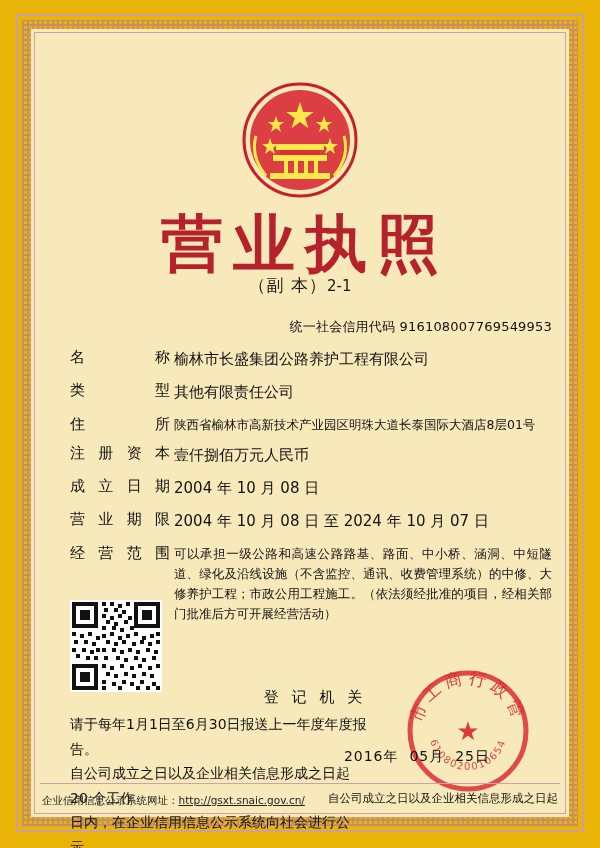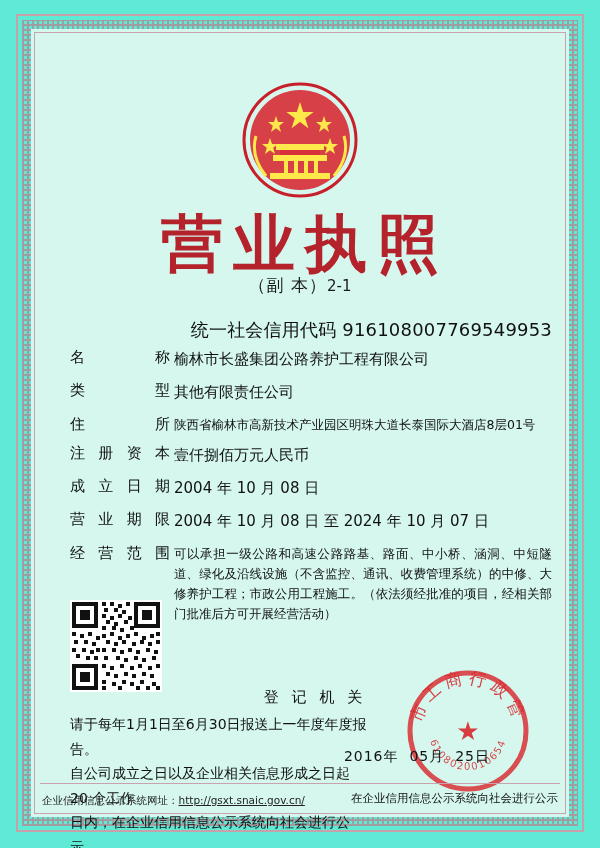--- a/index.html
+++ b/index.html
@@ -7,21 +7,21 @@
     padding: 0;
     background: #ffffff;
   }
   body {
     font-family: "DejaVu Sans", "Liberation Sans", sans-serif;
   }
   .page {
     position: relative;
     width: 600px;
     height: 848px;
-    background: #5eead4;
+    background: #eab308;
     overflow: hidden;
   }
   
   .frame-outer {
     position: absolute;
     left: 16px;
     top: 14px;
     right: 16px;
     bottom: 16px;
     border: 2px solid #c8a0a8;
@@ -101,21 +101,21 @@
     letter-spacing: 1px;
   }
   .subtitle .num {
     font-size: 15px;
     letter-spacing: 0;
   }
   .credit-code {
     position: absolute;
     top: 280px;
     right: 8px;
-    font-size: 18px;
+    font-size: 13px;
     color: #111;
     letter-spacing: 0.2px;
   }
 
   
   .fields {
     position: absolute;
     top: 310px;
     left: 30px;
     right: 8px;
@@ -453,16 +453,16 @@
     <div class="notice">
       <div>请于每年1月1日至6月30日报送上一年度年度报告。</div>
       <div>自公司成立之日以及企业相关信息形成之日起 20 个工作</div>
       <div>日内，在企业信用信息公示系统向社会进行公示。</div>
     </div>
 
     <div class="bottom-sep"></div>
     <div class="bottom-left">
       <span>企业信用信息公示系统网址：</span><span class="url">http://gsxt.snaic.gov.cn/</span>
     </div>
-    <div class="bottom-right">在企业信用信息公示系统向社会进行公示</div>
+    <div class="bottom-right">自公司成立之日以及企业相关信息形成之日起</div>
 
   </div>
 </div>
 
 </body></html>

